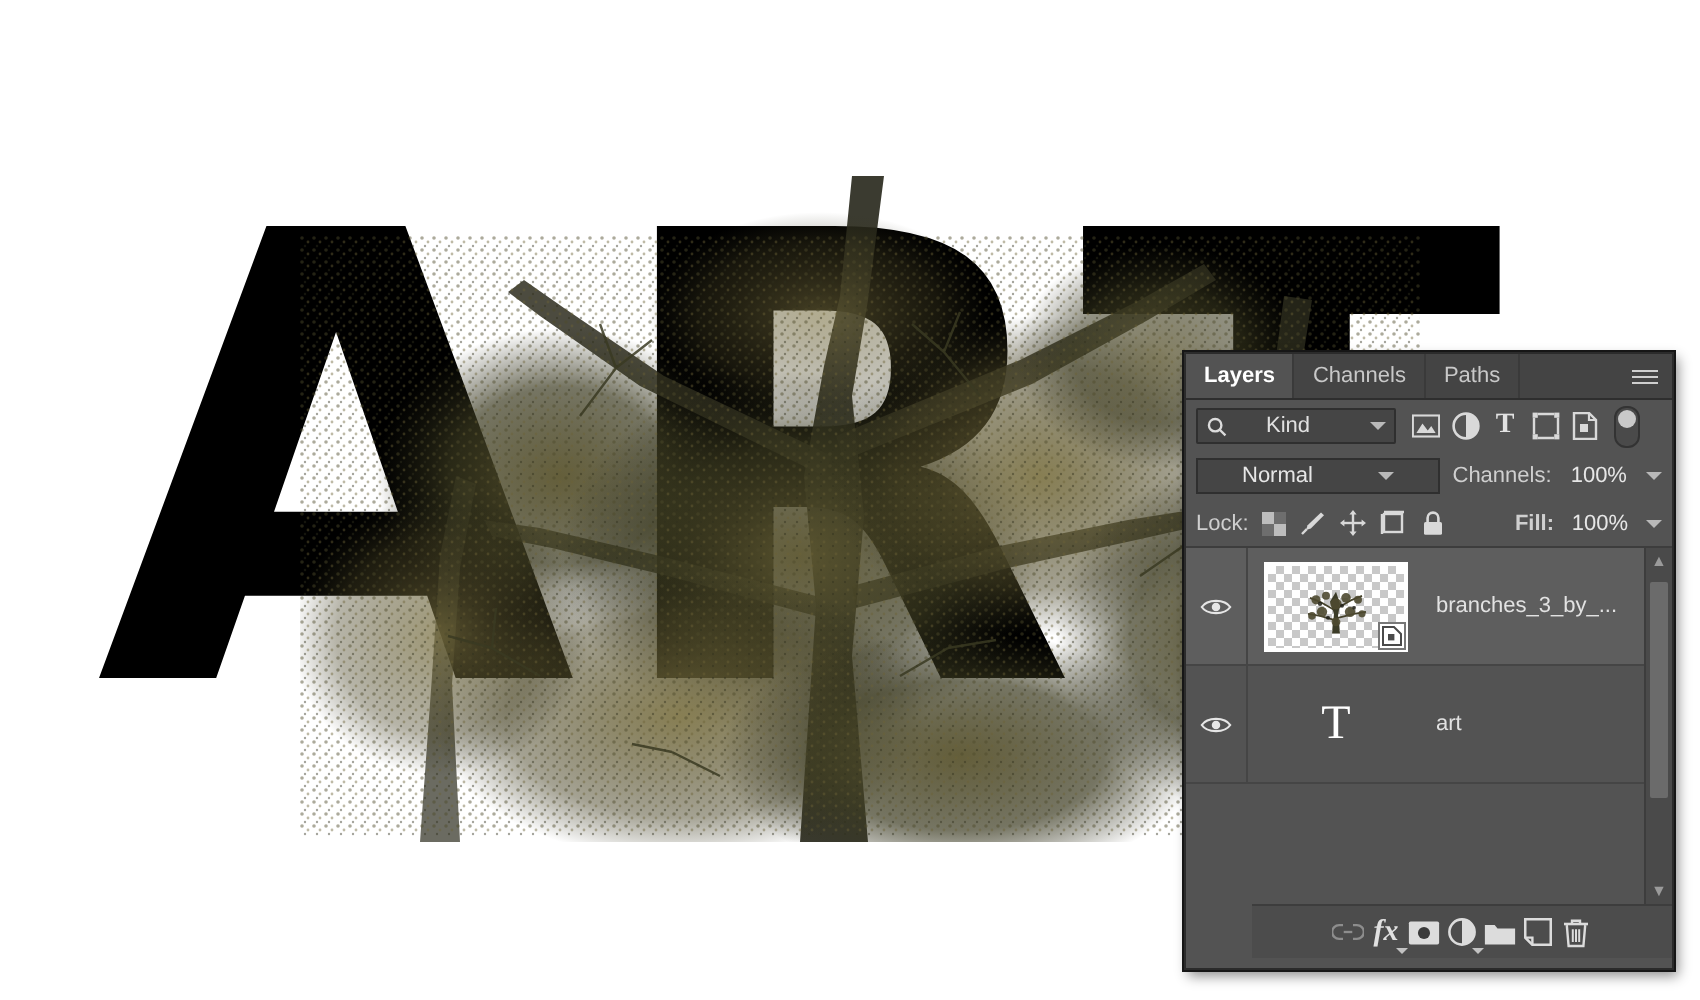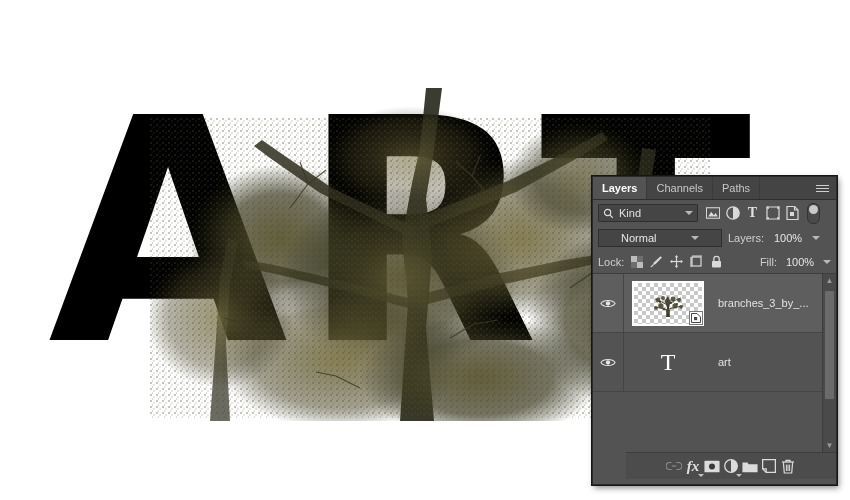--- a/index.html
+++ b/index.html
@@ -72,21 +72,21 @@
     display:block;width:13px;height:1px;background:#cfcfcf;margin:2px 0;
   }
 
   
   .filter-row{
     display:flex;align-items:center;height:26px;
     padding:0 5px;gap:4px;
     background:#535353;
   }
   .kind-select{
-    display:flex;align-items:center;gap:5px;
+    display:flex;align-items:center;gap:19px;
     width:100px;height:18px;
     background:#454545;border:1px solid #2f2f2f;
     border-radius:1px;padding:0 4px;box-sizing:border-box;
     font-size:11px;color:#e0e0e0;
   }
   .kind-select .chev{margin-left:auto;}
   .filter-icons{display:flex;align-items:center;gap:5px;margin-left:3px;}
   .fi{
     width:15px;height:15px;display:flex;align-items:center;justify-content:center;
     color:#d9d9d9;
@@ -123,21 +123,21 @@
 
   
   .lock-row{
     display:flex;align-items:center;height:23px;
     padding:0 5px;gap:6px;background:#535353;
     border-bottom:1px solid #3d3d3d;
   }
   .lock-label{font-size:11px;color:#cfcfcf;}
   .lock-icons{display:flex;align-items:center;gap:7px;}
   .li{width:13px;height:13px;display:flex;align-items:center;justify-content:center;color:#d9d9d9;}
-  .fill-label{margin-left:auto;font-size:11px;color:#cfcfcf;}
+  .fill-label{margin-left:auto;font-size:11px;color:#cfcfcf;font-weight:bold;}
   .fill-val{width:34px;text-align:center;color:#e6e6e6;font-size:11px;}
 
   
   .layer-list{
     position:relative;
     background:#535353;
     height:178px;
     overflow:hidden;
   }
   .layer-row{
@@ -359,21 +359,21 @@
       </div>
       <div class="toggle-pill"></div>
     </div>
   </div>
 
   <div class="blend-row">
     <div class="blend-select">
       <span>Normal</span>
       <span class="chev"></span>
     </div>
-    <span class="opacity-label">Layers:</span>
+    <span class="opacity-label">Channels:</span>
     <span class="opacity-val">100%</span>
     <span class="chev"></span>
   </div>
 
   <div class="lock-row">
     <span class="lock-label">Lock:</span>
     <div class="lock-icons">
       <div class="li">
         <svg width="12" height="12" viewBox="0 0 12 12">
           <rect x="0" y="0" width="6" height="6" fill="#bdbdbd"></rect>

